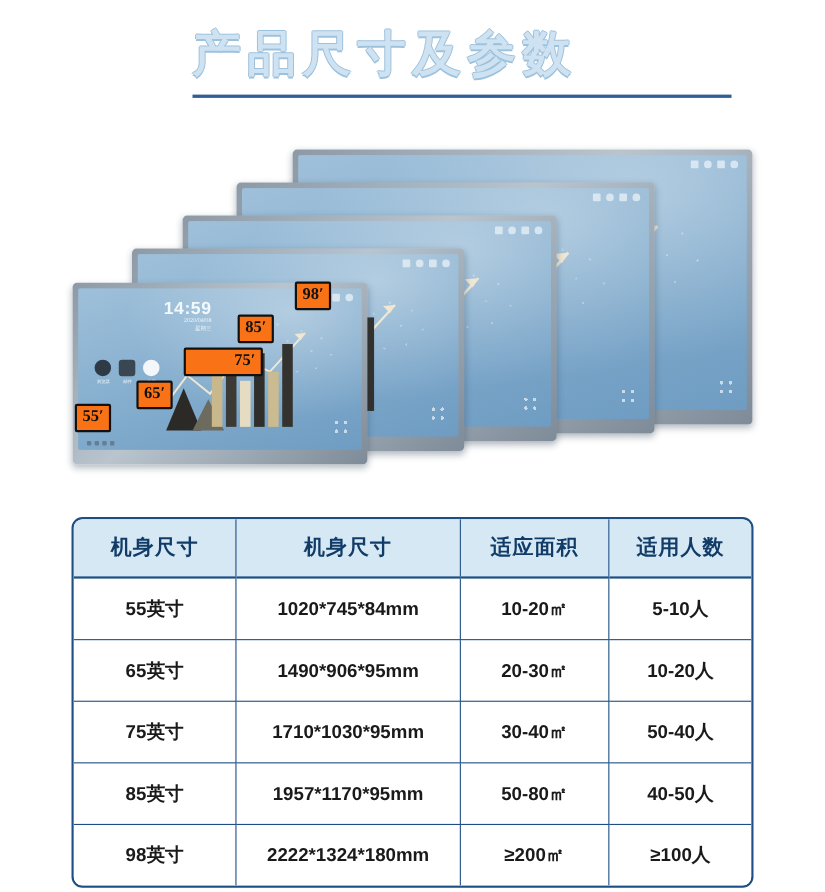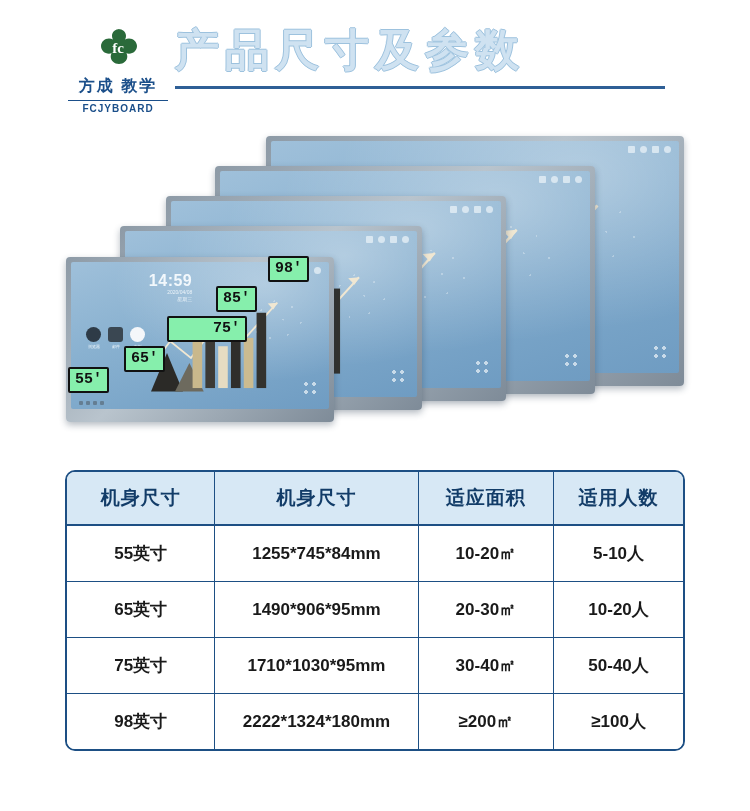--- a/index.html
+++ b/index.html
@@ -235,30 +235,30 @@
   .bezel-bottom .bstrip span {
     width: 4px;
     height: 4px;
     background: #4f5b66;
     border-radius: 1px;
   }
 
   
   .size-tag {
     position: absolute;
-    background: #86efac;
+    background: #f97316;
     border: 2px solid #111;
     color: #111;
     font-weight: bold;
     font-size: 15px;
     line-height: 15px;
     padding: 3px 5px 4px 5px;
     border-radius: 2px;
     z-index: 30;
-    font-family: Liberation Mono, monospace;
+    font-family: Liberation Serif, serif;
   }
 
   
   .table-wrap {
     position: absolute;
     left: 65px;
     top: 470px;
     width: 620px;
     border: 2px solid #1d4f84;
     border-radius: 10px;
@@ -296,31 +296,20 @@
   .col1 { width: 24%; }
   .col2 { width: 33%; }
   .col3 { width: 22%; }
   .col4 { width: 21%; }
 </style>
 </head>
 <body>
 
 <div class="header">
 
-  <div class="logo-wrap">
-    <div class="logo-mark">
-      <svg viewBox="0 0 46 46" width="46" height="46" aria-hidden="true">
-        <path d="M23 3c5 0 8 3 8 7 0 1.4-.4 2.6-1 3.6 1.2-.8 2.6-1.2 4-1.2 4.4 0 8 3.4 8 7.6 0 4.3-3.6 7.7-8 7.7-.9 0-1.8-.2-2.6-.5.6 1 .9 2.1.9 3.3 0 4.1-3.7 7.5-8.3 7.5s-8.3-3.4-8.3-7.5c0-1.2.3-2.3.9-3.3-.8.3-1.7.5-2.6.5-4.4 0-8-3.4-8-7.7 0-4.2 3.6-7.6 8-7.6 1.4 0 2.8.4 4 1.2-.6-1-1-2.2-1-3.6 0-4 3-7 8-7z" fill="#2a6a3a"></path>
-        <text x="23" y="27" font-size="15" font-weight="bold" fill="#ffffff" text-anchor="middle" font-family="Liberation Serif, serif">fc</text>
-      </svg>
-    </div>
-    <div class="logo-cn">方成 教学</div>
-    <div class="logo-rule"></div>
-    <div class="logo-en">FCJYBOARD</div>
-  </div>
 
   <div class="title-wrap">
     <div class="main-title">产品尺寸及参数</div>
     <div class="title-underline"></div>
   </div>
 </div>
 
 <div class="devices">
 
   <div class="device" style="left:266px; top:18px; width:418px; height:250px; z-index:1;">
@@ -533,37 +522,43 @@
       <tr>
         <th>机身尺寸</th>
         <th>机身尺寸</th>
         <th>适应面积</th>
         <th>适用人数</th>
       </tr>
     </thead>
     <tbody>
       <tr>
         <td>55英寸</td>
-        <td>1255*745*84mm</td>
+        <td>1020*745*84mm</td>
         <td>10-20㎡</td>
         <td>5-10人</td>
       </tr>
       <tr>
         <td>65英寸</td>
         <td>1490*906*95mm</td>
         <td>20-30㎡</td>
         <td>10-20人</td>
       </tr>
       <tr>
         <td>75英寸</td>
         <td>1710*1030*95mm</td>
         <td>30-40㎡</td>
         <td>50-40人</td>
       </tr>
       <tr>
+        <td>85英寸</td>
+        <td>1957*1170*95mm</td>
+        <td>50-80㎡</td>
+        <td>40-50人</td>
+      </tr>
+      <tr>
         <td>98英寸</td>
         <td>2222*1324*180mm</td>
         <td>≥200㎡</td>
         <td>≥100人</td>
       </tr>
     </tbody>
   </table>
 </div>
 
 </body></html>

